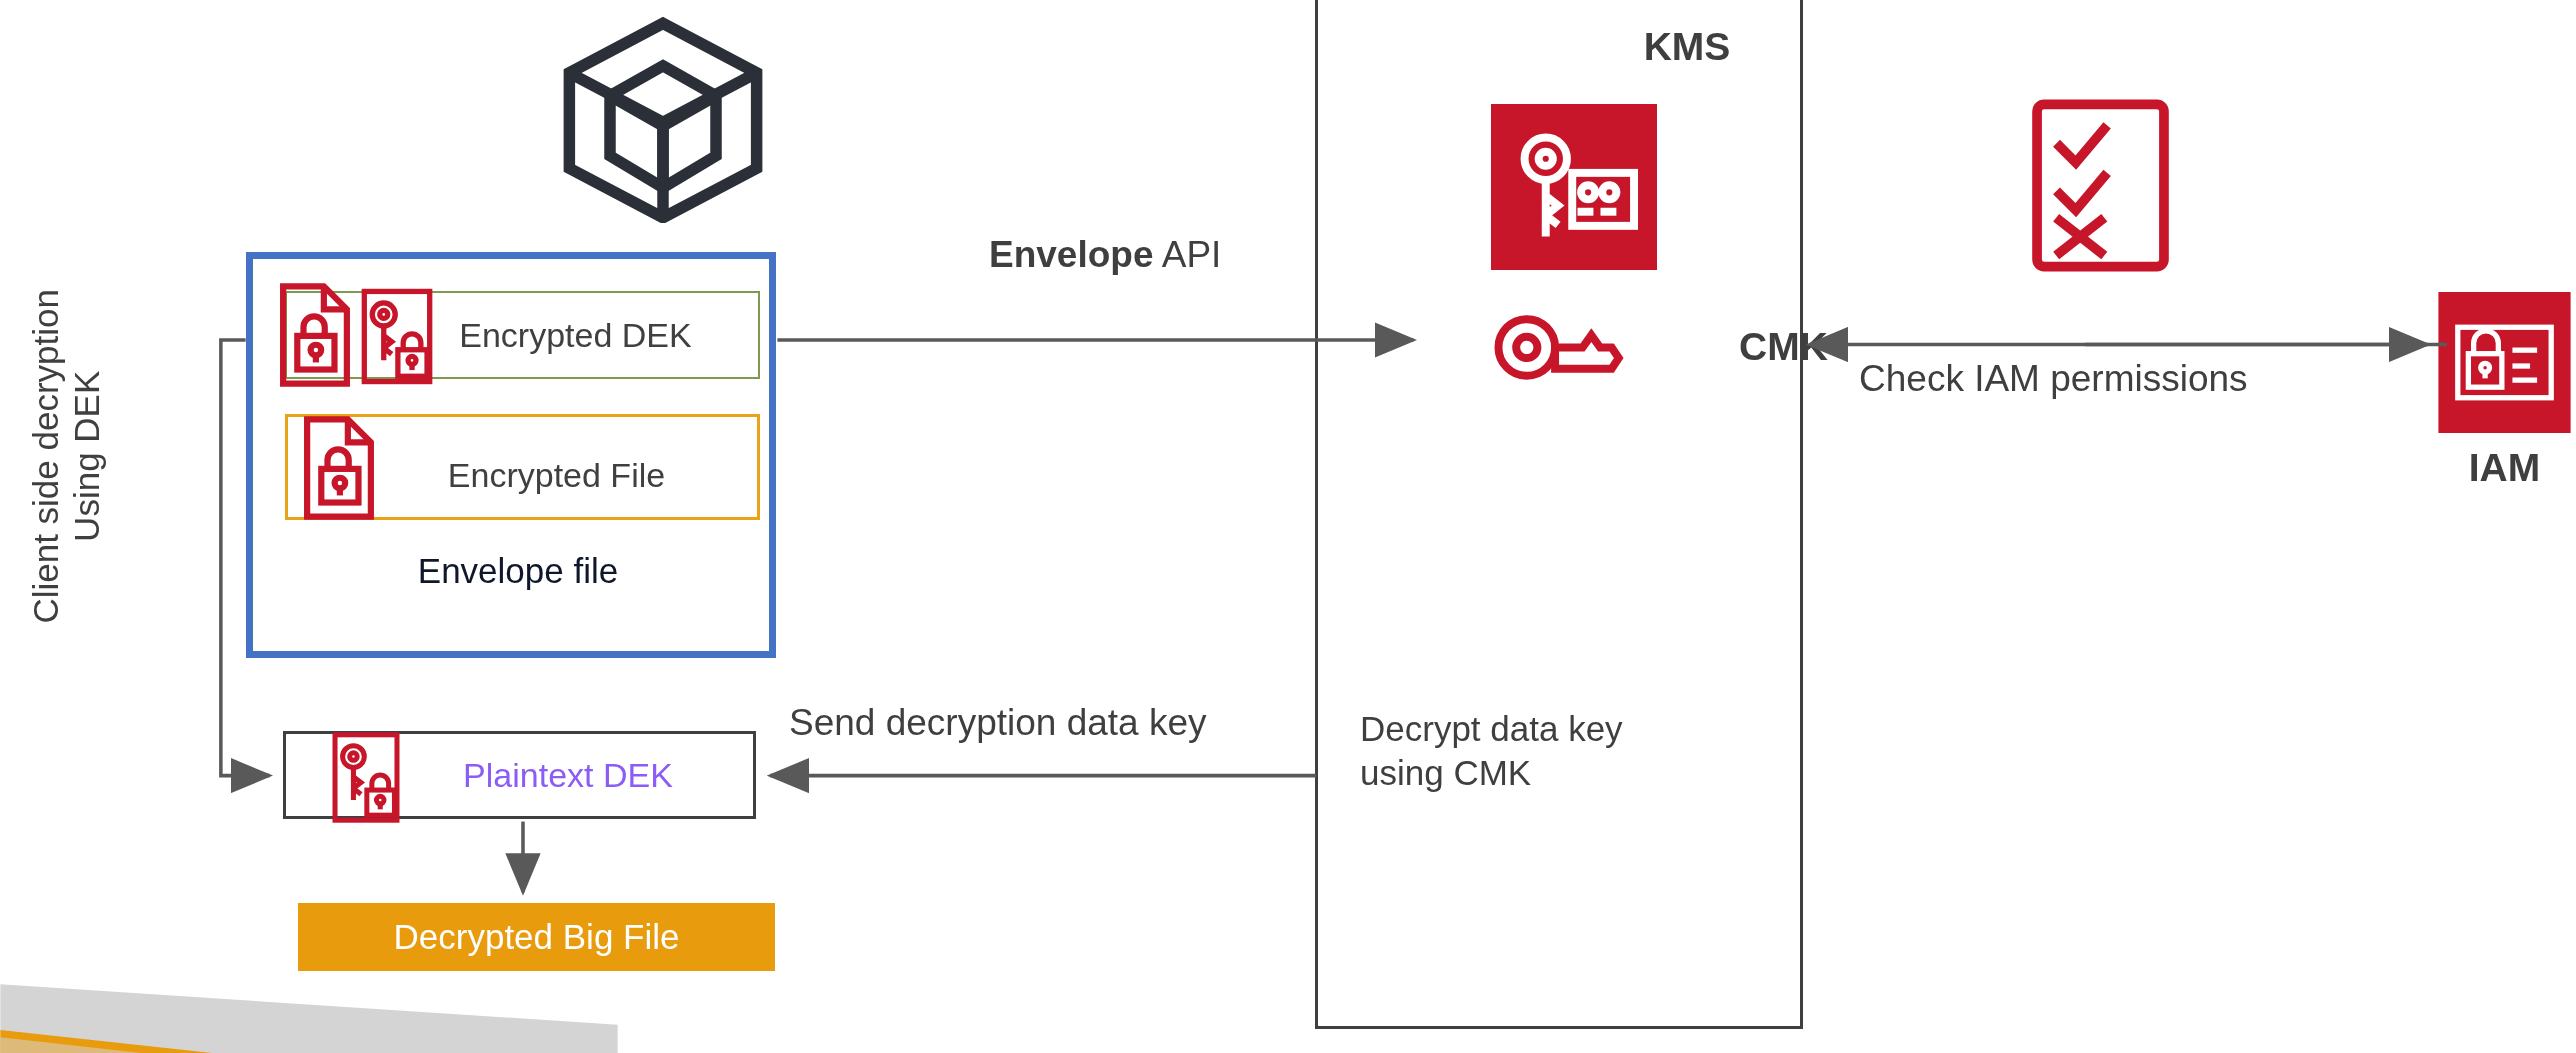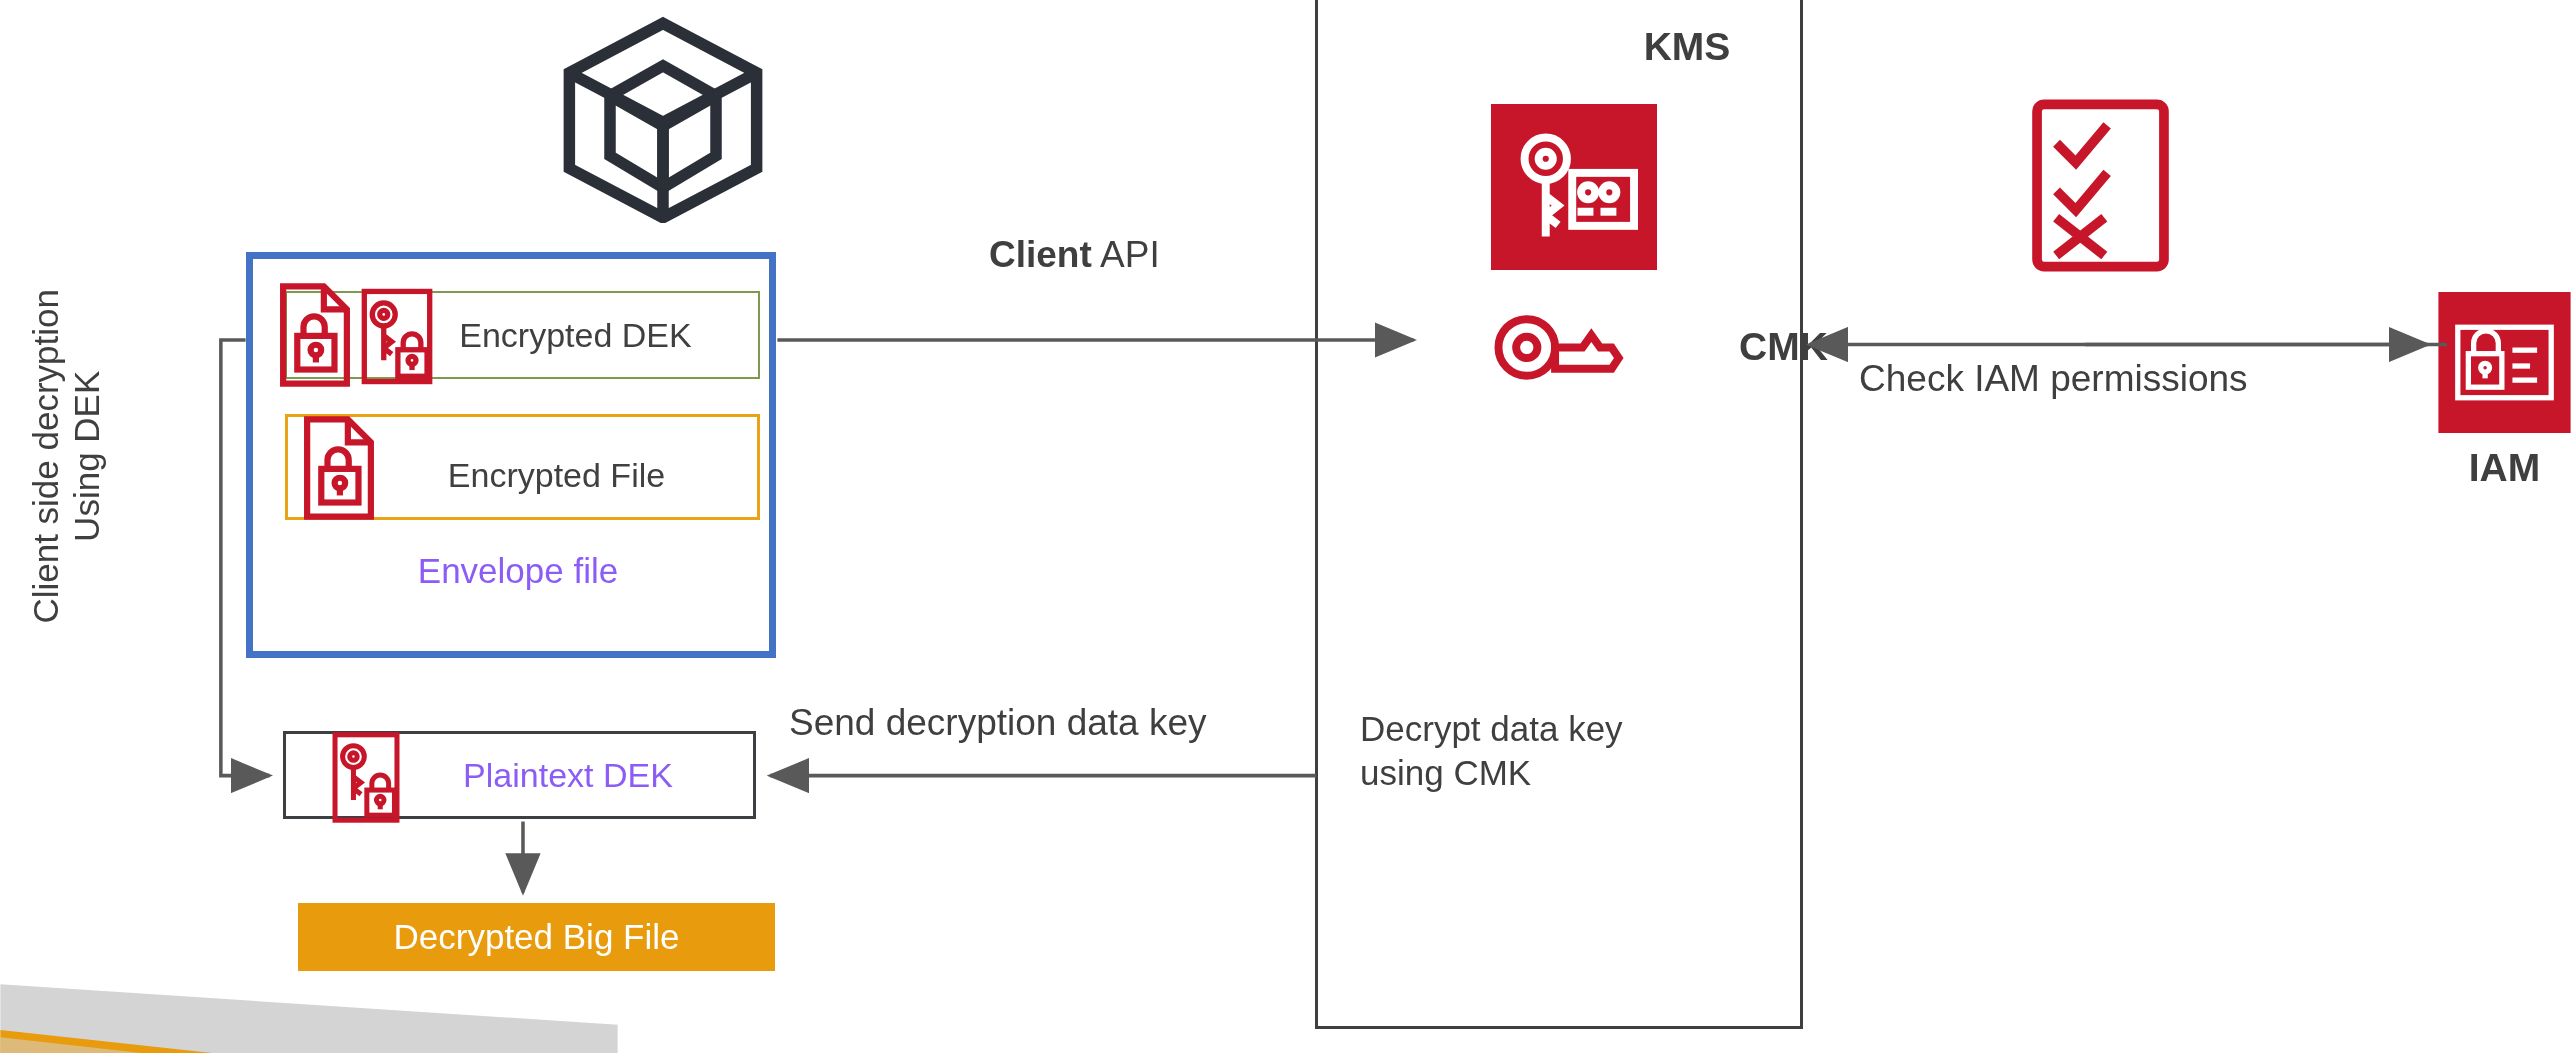--- a/index.html
+++ b/index.html
@@ -21,21 +21,21 @@
 
   
   #envelope-box{left:246px;top:252px;width:530px;height:406px;
       border:7px solid #4472c4;background:#fff;box-sizing:border-box;}
   .inner-row{position:absolute;left:32px;width:475px;box-sizing:border-box;
       background:#fff;display:flex;align-items:center;}
   #encrypted-dek-row{top:32px;height:88px;border:2.7px solid #7d9a4e;}
   #encrypted-file-row{top:155px;height:106px;border:3.5px solid #e8a317;}
   .row-label{font-size:34px;color:#404040;flex:1;text-align:center;}
   #envelope-file-label{position:absolute;left:0;top:292px;width:530px;
-      text-align:center;font-size:35px;color:#8b5cf6;}
+      text-align:center;font-size:35px;color:#0f172a;}
 
   
   #plaintext-dek-box{left:283px;top:731px;width:473px;height:88px;
       border:3.5px solid #3d4043;background:#fff;box-sizing:border-box;
       display:flex;align-items:center;}
   #plaintext-dek-label{flex:1;text-align:center;font-size:34px;color:#8b5cf6;}
 
   
   #decrypted-big-file{left:298px;top:903px;width:477px;height:68px;
       background:#e89b0c;display:flex;align-items:center;justify-content:center;}
@@ -228,21 +228,21 @@
       <line x1="84" y1="66" x2="112" y2="66"></line>
       <line x1="84" y1="84" x2="104" y2="84"></line>
       <line x1="84" y1="100" x2="112" y2="100"></line>
     </g>
   </svg>
 </div>
 <div class="abs txt" id="iam-label">IAM</div>
 <div class="abs txt" id="check-iam-label">Check IAM permissions</div>
 
 <div class="abs txt" id="decrypt-api-label">
-  <b>Client</b><span> API</span>
+  <b>Envelope</b><span> API</span>
 </div>
 <div class="abs txt" id="send-key-label">Send decryption data key</div>
 
 <svg class="abs" id="connectors" viewBox="0 0 2916 1192" xmlns="http://www.w3.org/2000/svg">
   <defs>
     <marker id="arrR" markerWidth="12" markerHeight="10" refX="11" refY="5" orient="auto">
       <path d="M0,0 L12,5 L0,10 z" fill="#595959"></path>
     </marker>
     <marker id="arrL" markerWidth="12" markerHeight="10" refX="11" refY="5" orient="auto">
       <path d="M0,0 L12,5 L0,10 z" fill="#595959"></path>

